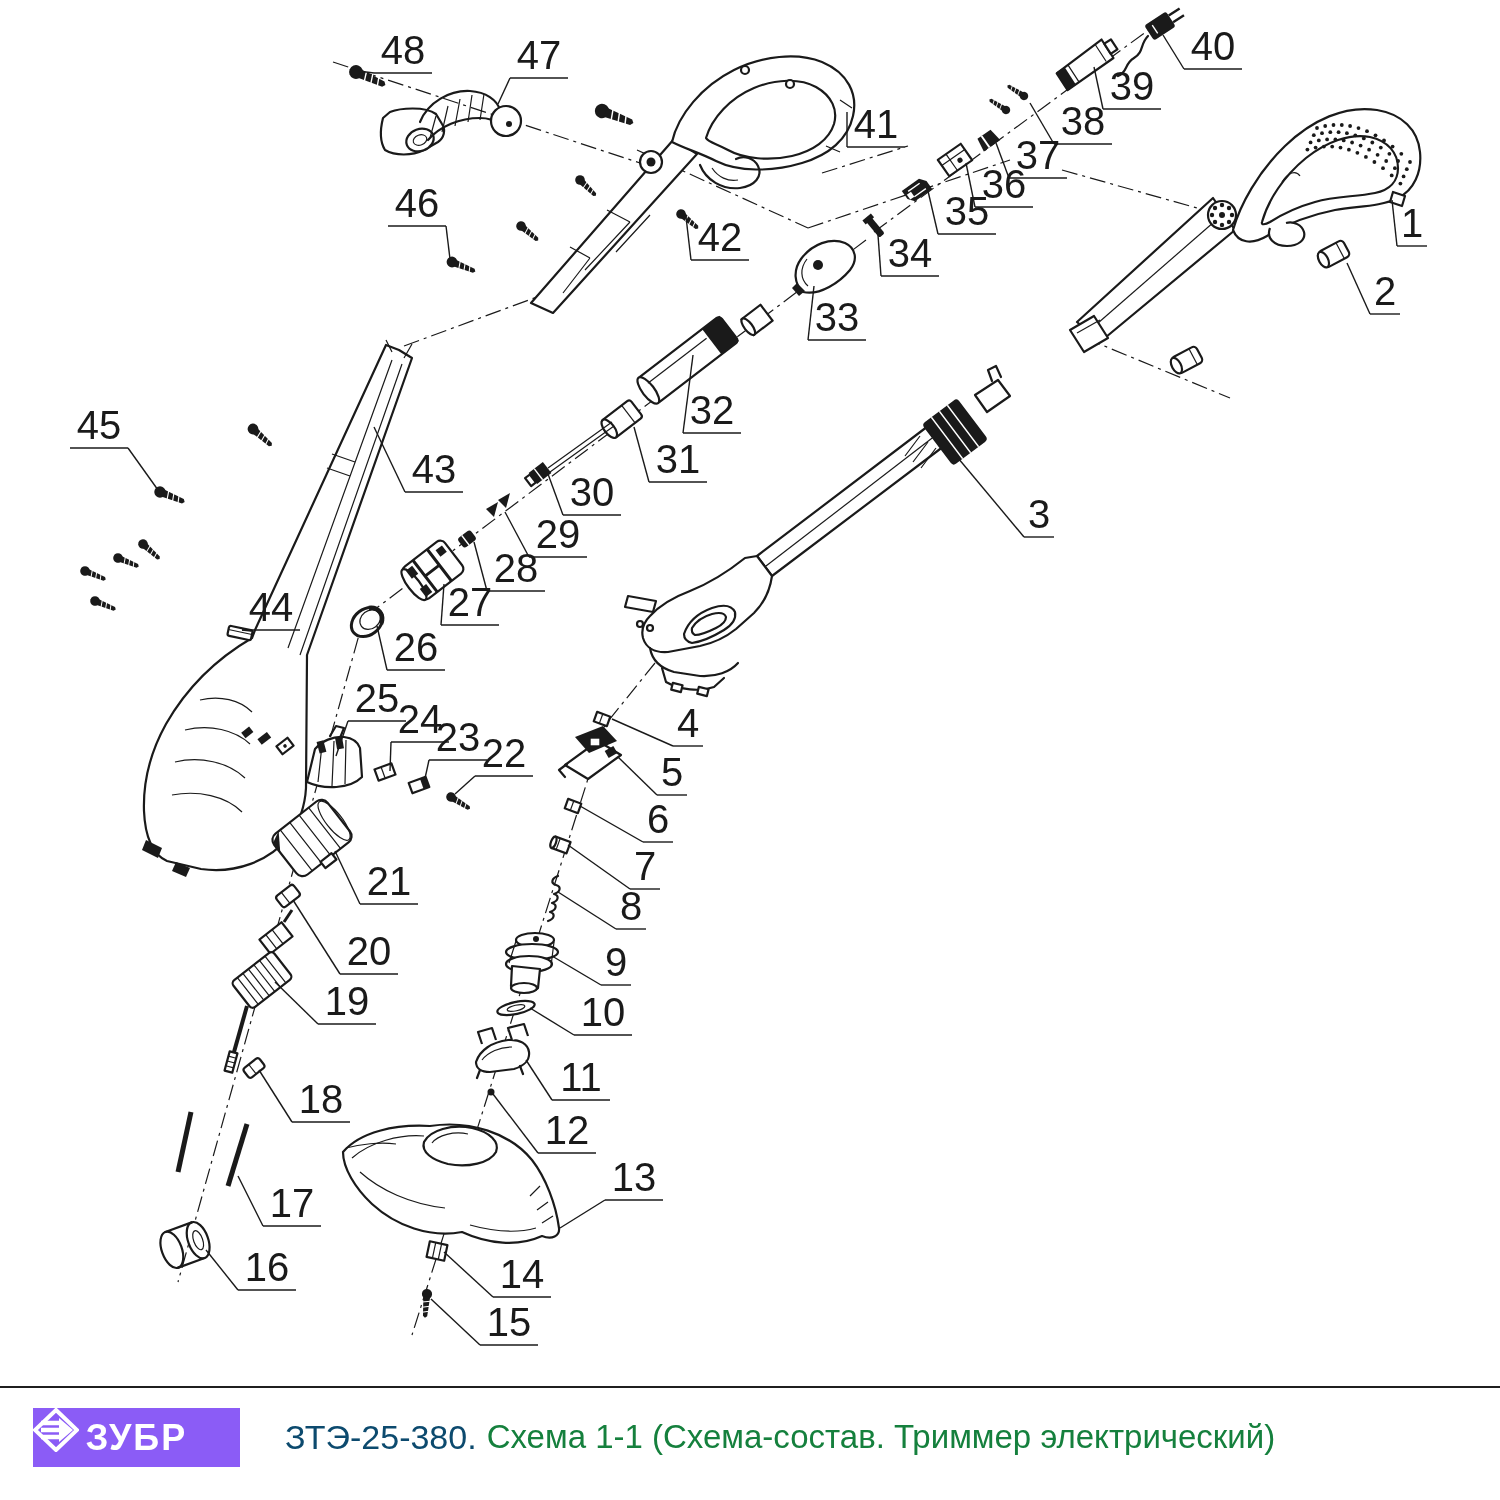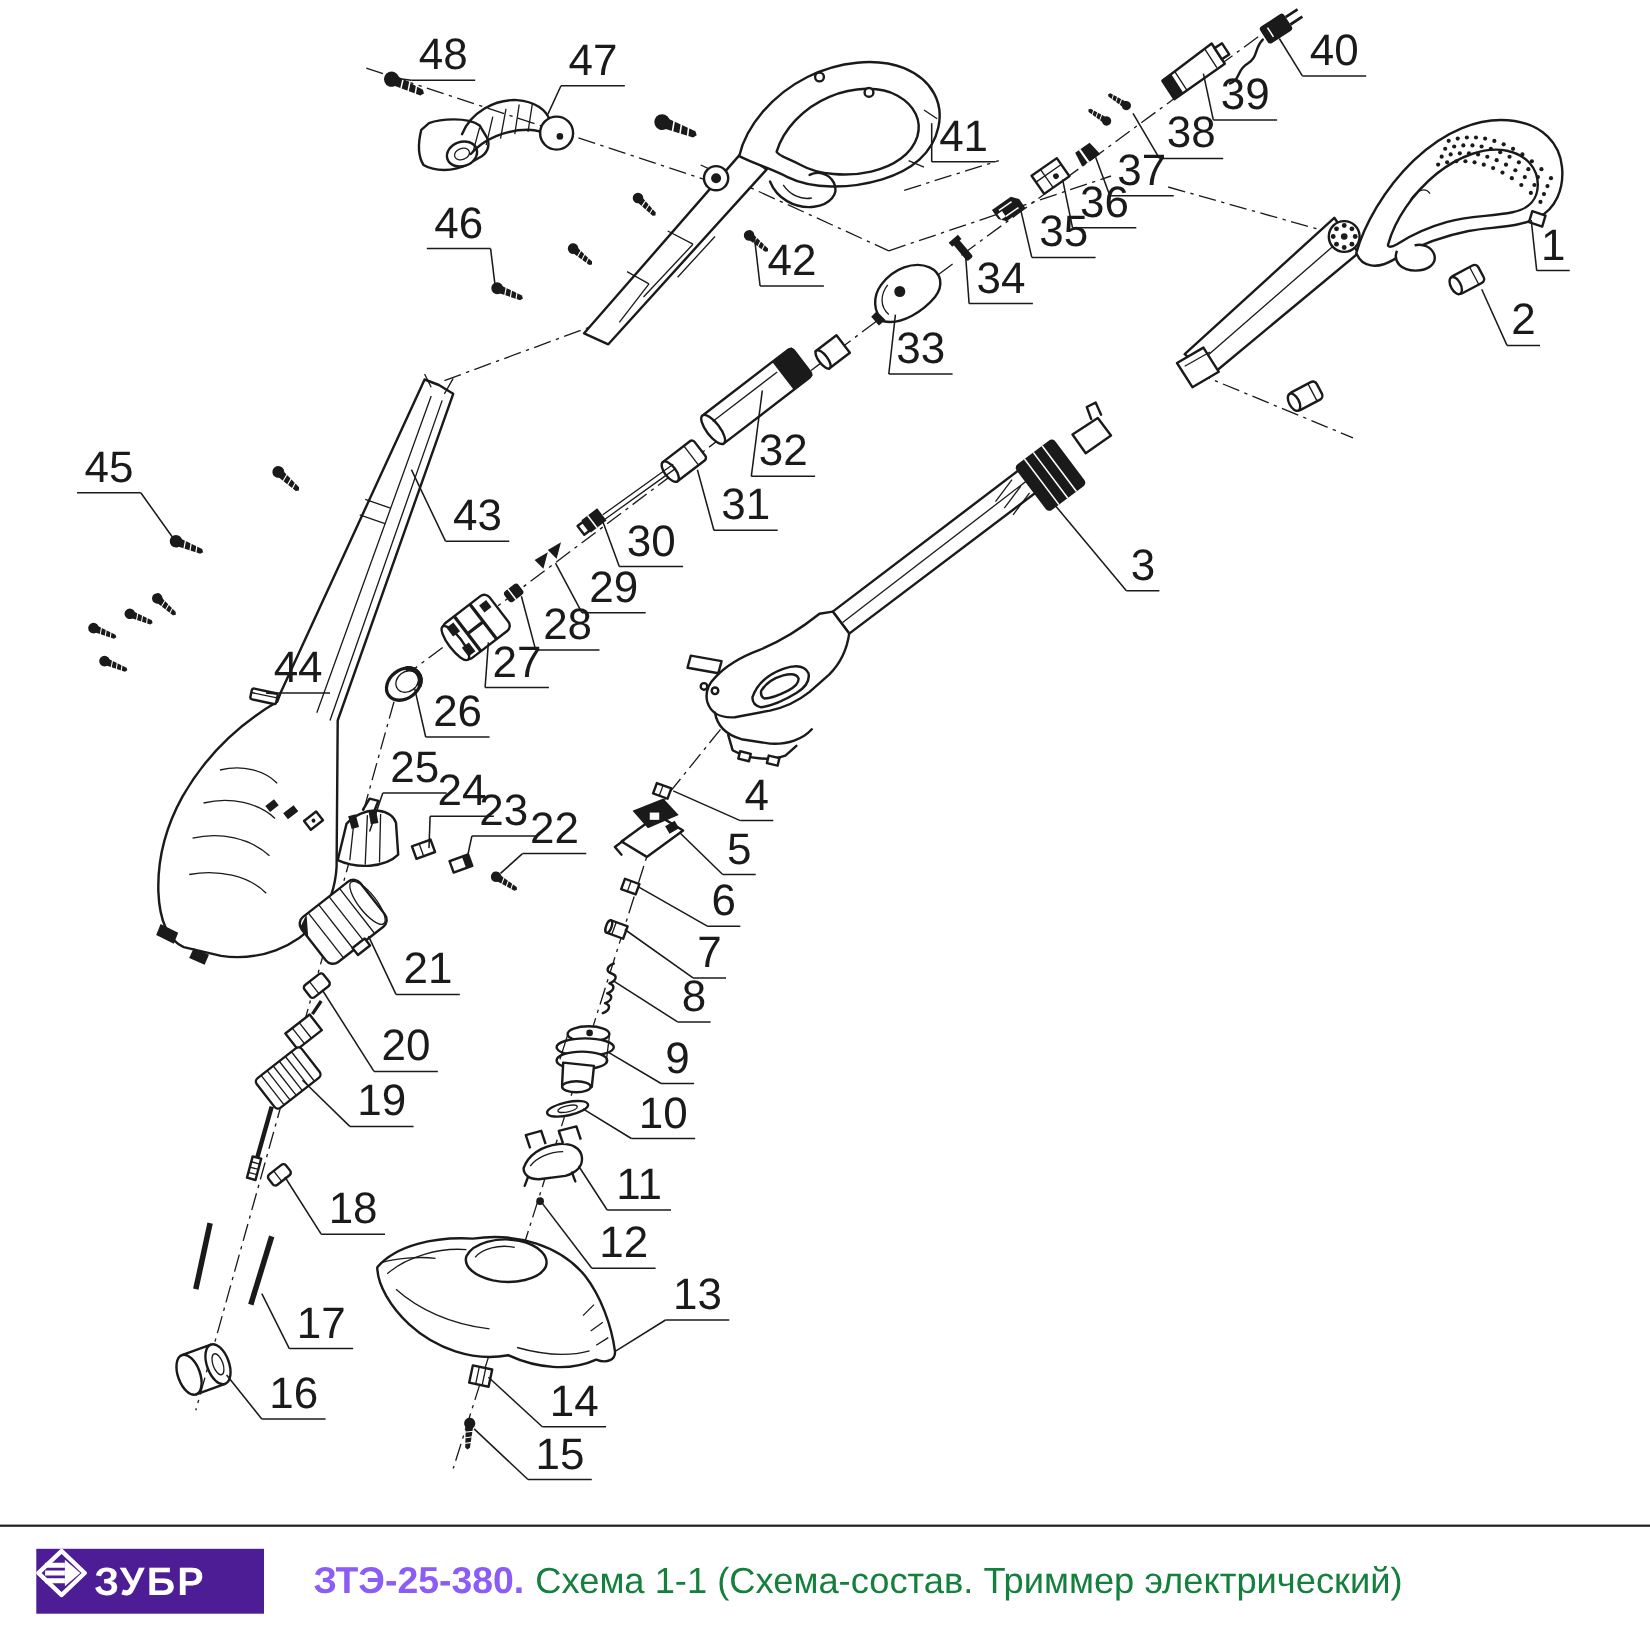--- a/index.html
+++ b/index.html
@@ -13,21 +13,21 @@
   .wthin { fill:none; stroke:#ffffff; stroke-width:1.4; }
   .axis { fill:none; stroke:#1a1a1a; stroke-width:1.2; stroke-dasharray:16 5 3 5; }
   .num { font:400 40px "Liberation Sans", sans-serif; fill:#1a1a1a; }
   .leader { stroke:#1a1a1a; stroke-width:1.4; }
   .rule { position:absolute; left:0; top:1386px; width:1500px; height:2px; background:#1f1f1f; }
   .footer { position:absolute; left:0; top:1404px; width:1500px; height:70px; display:flex; align-items:center; }
   .logo { position:absolute; left:33px; top:4px; width:207px; height:59px; display:flex; align-items:center;
           justify-content:center; gap:10px; }
   .logo-text { color:#fff; font-weight:700; font-size:36px; letter-spacing:2px; line-height:1; }
   .caption { position:absolute; left:285px; top:0; height:66px; display:flex; align-items:center; gap:10px; white-space:nowrap; }
-  .model { font-weight:700; font-size:34px; color:#8b5cf6; }
+  .model { font-weight:400; font-size:34px; color:#0c4a6e; }
   .desc { font-weight:400; font-size:33px; color:#15803d; }
 </style>
 </head>
 <body>
 
 <div class="stage">
 
 <svg width="1500" height="1386" viewBox="0 0 1500 1386">
   <defs>
     <g id="screw">
@@ -668,21 +668,21 @@
           <text x="403" y="50" text-anchor="middle" dominant-baseline="central" class="num">48</text>
           <line x1="374" y1="73" x2="432" y2="73" class="leader"></line>
           <line x1="374" y1="73" x2="358" y2="71" class="leader"></line>
         </g>
       </g>
 </svg>
 
 <div class="rule"></div>
 
 <div class="footer">
-  <div class="logo" id="logo-box" style="background: #4c1d95;">
+  <div class="logo" id="logo-box" style="background: #8b5cf6;">
     <svg width="46" height="44" viewBox="0 0 46 44">
       <path d="M23,2 L44,22 L23,42 L2,22 Z" fill="none" stroke="#fff" stroke-width="4"></path>
       <path d="M8,15 L26,15 M8,22 L26,22 M8,29 L26,29" stroke="#fff" stroke-width="4.5"></path>
       <path d="M26,10 L40,22 L26,34 Z" fill="#fff"></path>
     </svg>
     <span class="logo-text">ЗУБР</span>
   </div>
   <div class="caption">
     <span class="model">ЗТЭ-25-380.</span>
     <span class="desc">Схема 1-1 (Схема-состав. Триммер электрический)</span>

